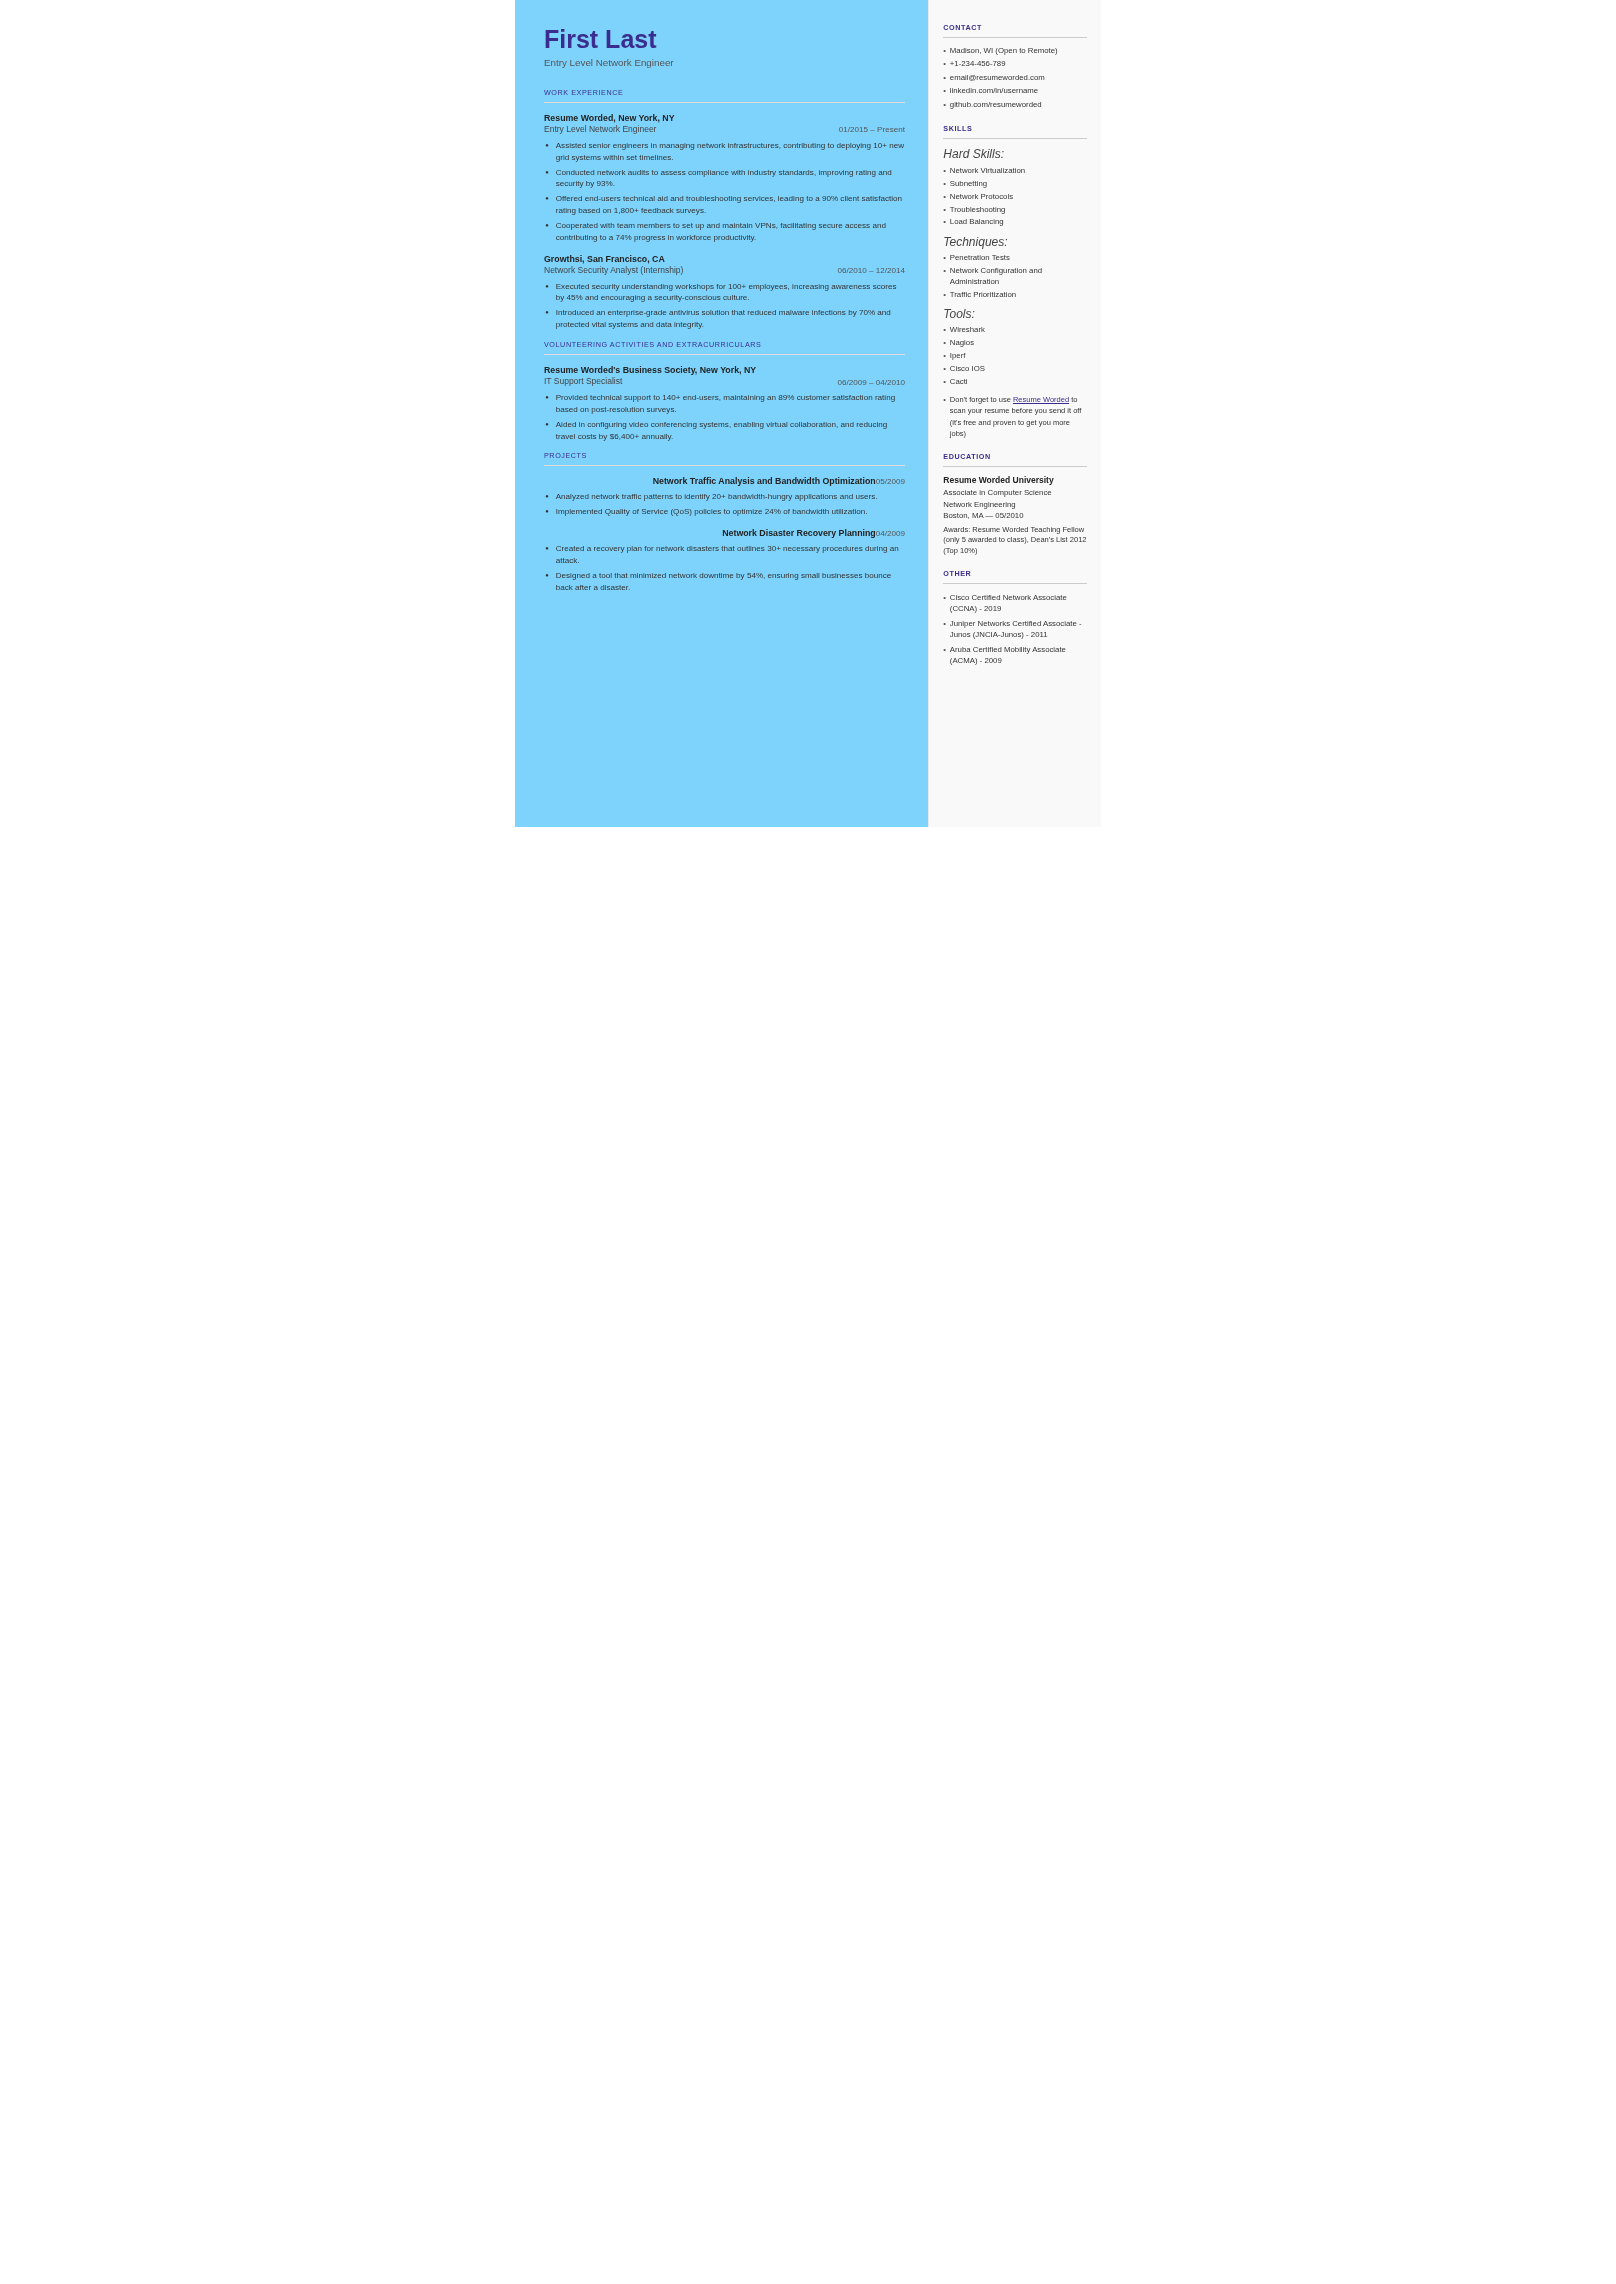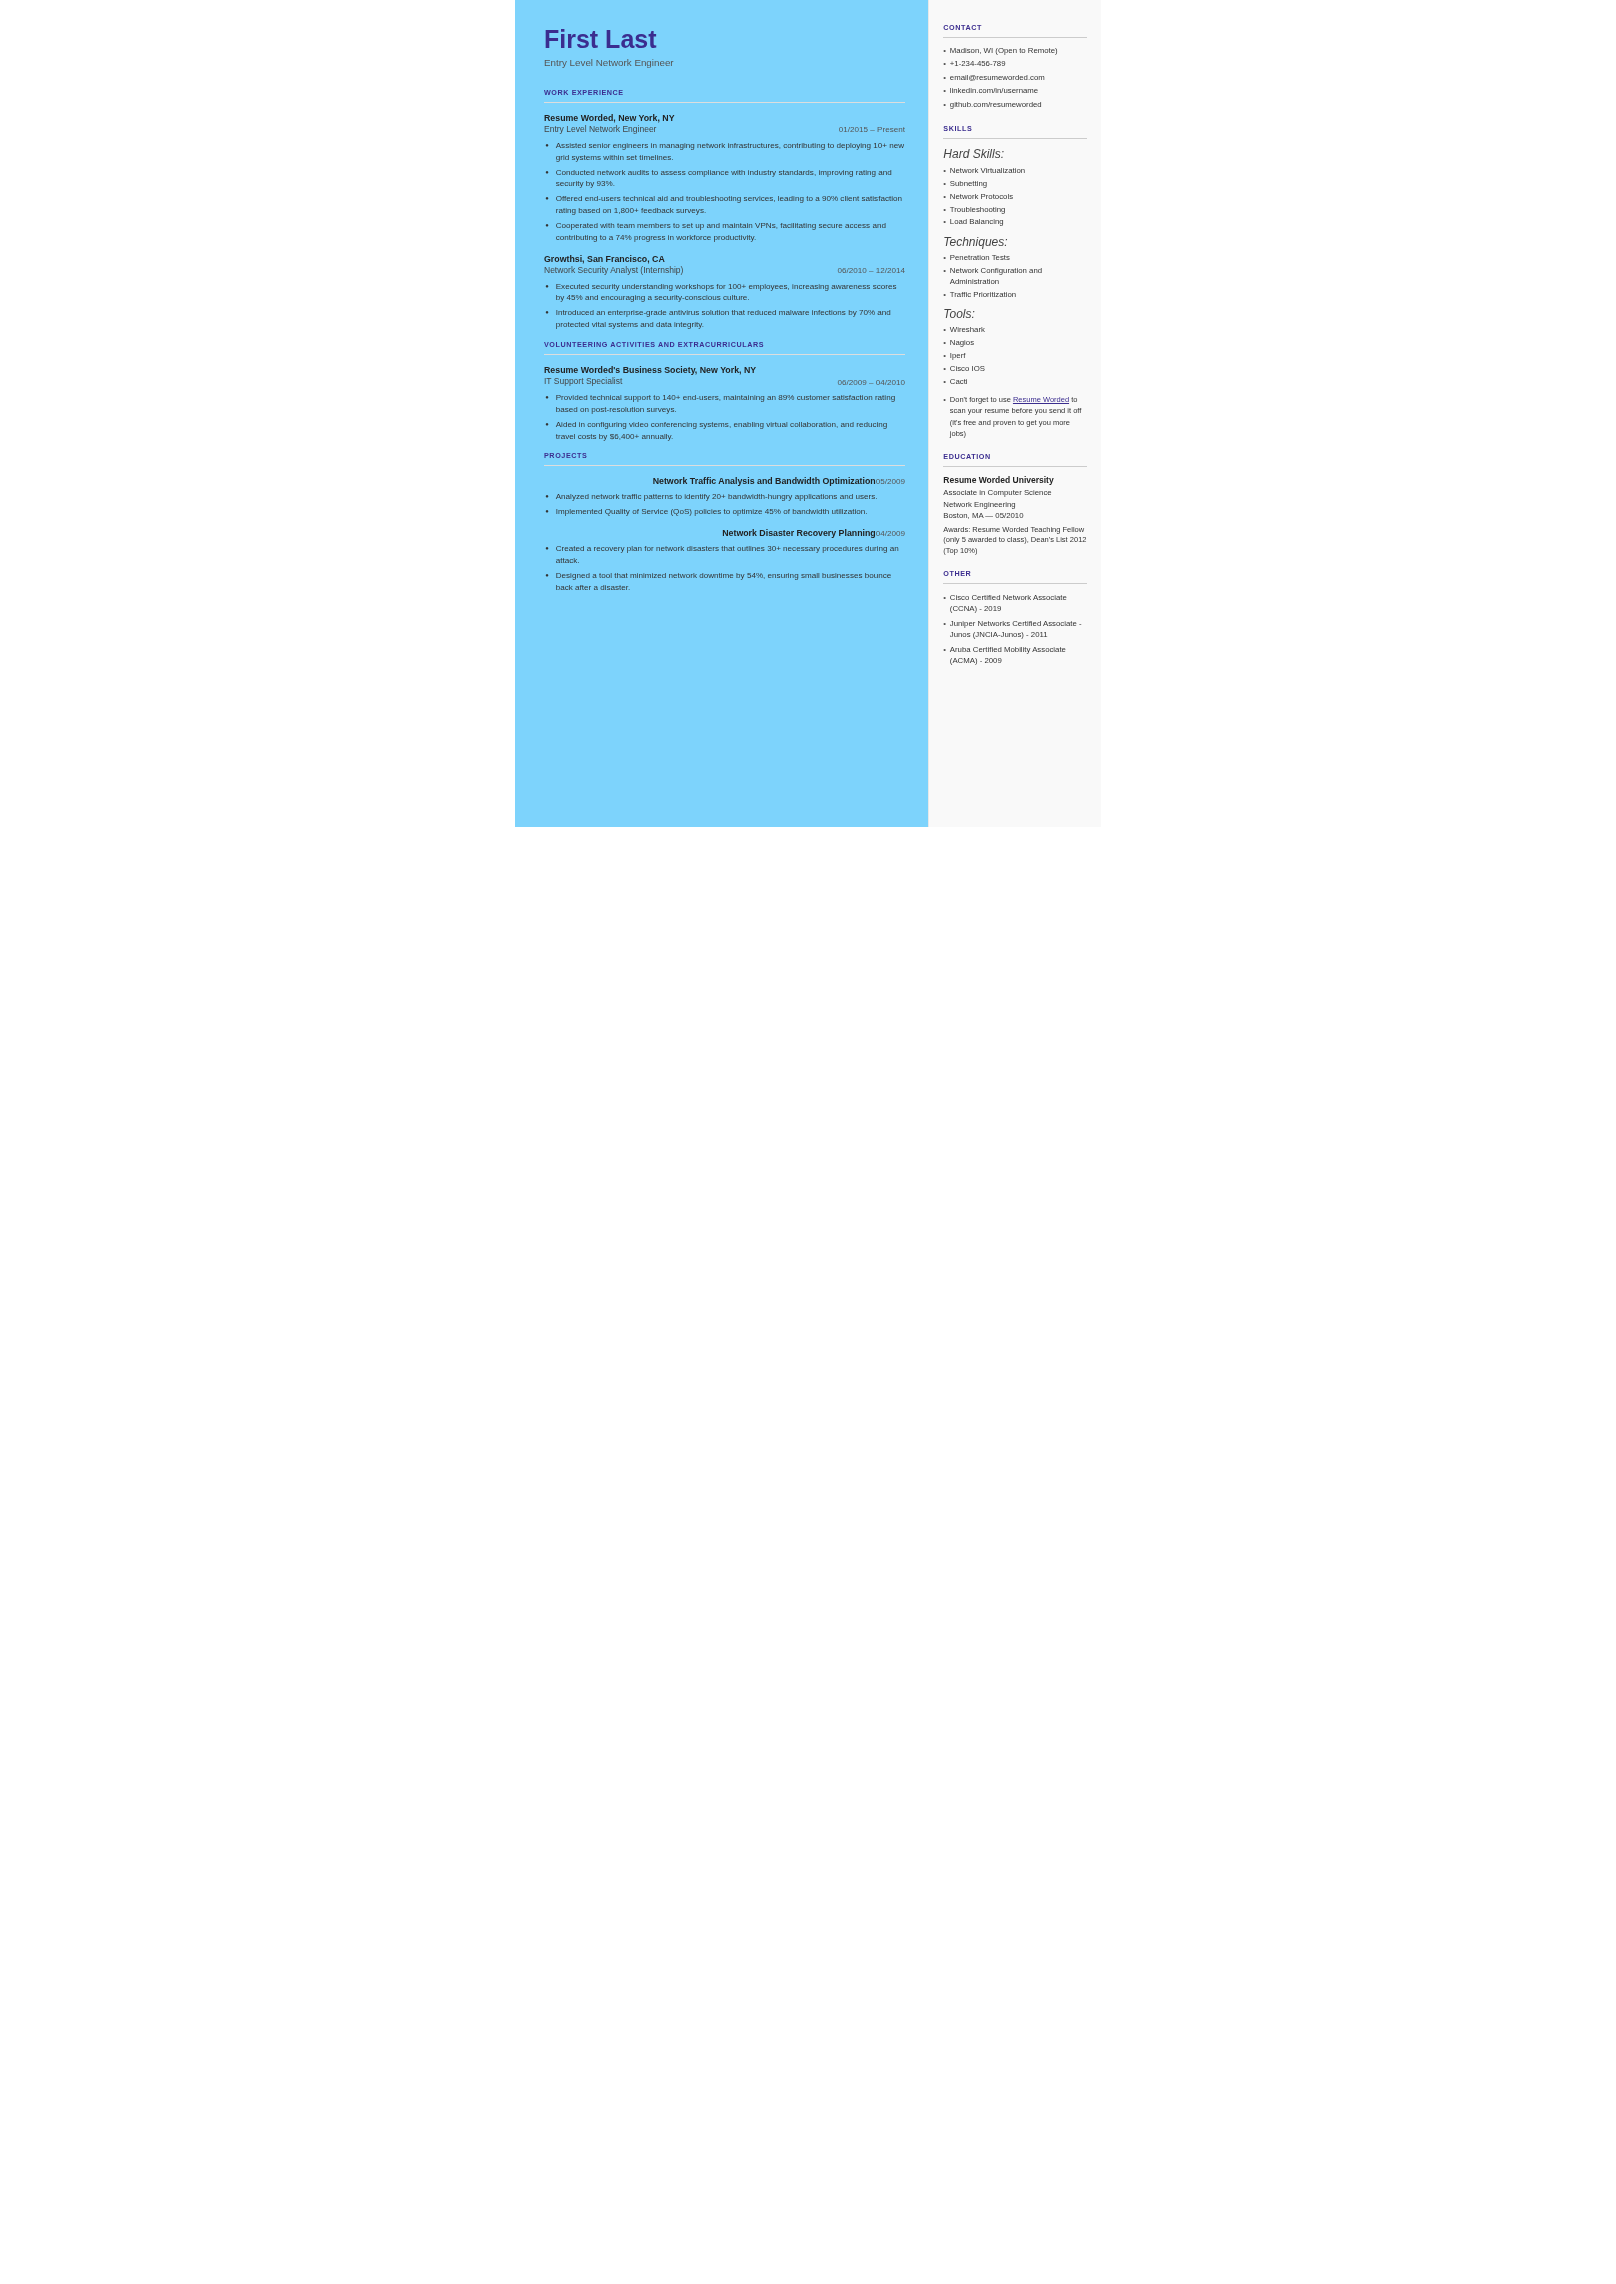--- a/index.html
+++ b/index.html
@@ -29,21 +29,21 @@
       line-height: 1.1;
       margin-bottom: 2.6px;
     }
     .title {
       font-size: 9.8px;
       color: #555;
       margin-bottom: 18px;
     }
     .section-title {
       font-size: 7.2px;
-      font-weight: 700;
+      font-weight: 400;
       color: #3b2d8f;
       letter-spacing: 0.08em;
       text-transform: uppercase;
       margin-bottom: 3.9px;
       margin-top: 2px;
     }
     .section-divider {
       border: none;
       border-top: 1px solid #ddd;
       margin-bottom: 9px;
@@ -280,21 +280,21 @@
 
     <div class="section-title">PROJECTS</div>
     <hr class="section-divider">
 
     <div class="project-header">
       <span class="project-name">Network Traffic Analysis and Bandwidth Optimization</span>
       <span class="project-date">05/2009</span>
     </div>
     <ul class="bullet-list">
       <li>Analyzed network traffic patterns to identify 20+ bandwidth-hungry applications and users.</li>
-      <li>Implemented Quality of Service (QoS) policies to optimize 45% of bandwidth utilization.</li>
+      <li>Implemented Quality of Service (QoS) policies to optimize 24% of bandwidth utilization.</li>
     </ul>
 
     <div class="project-header">
       <span class="project-name">Network Disaster Recovery Planning</span>
       <span class="project-date">04/2009</span>
     </div>
     <ul class="bullet-list">
       <li>Created a recovery plan for network disasters that outlines 30+ necessary procedures during an attack.</li>
       <li>Designed a tool that minimized network downtime by 54%, ensuring small businesses bounce back after a disaster.</li>
     </ul>

